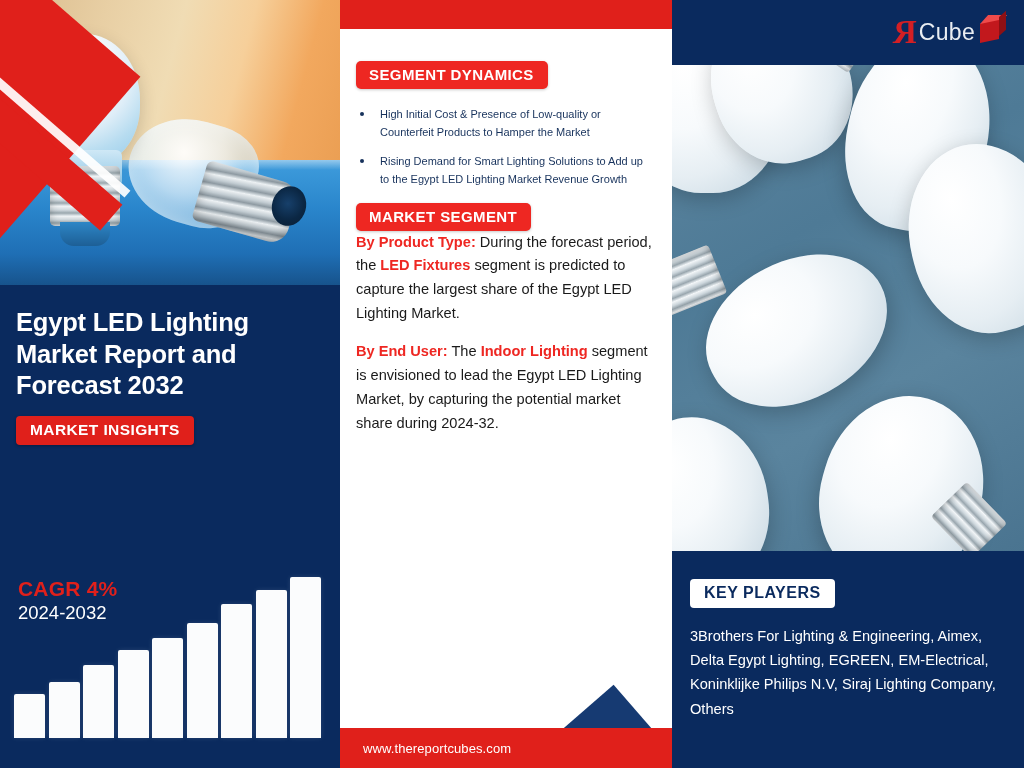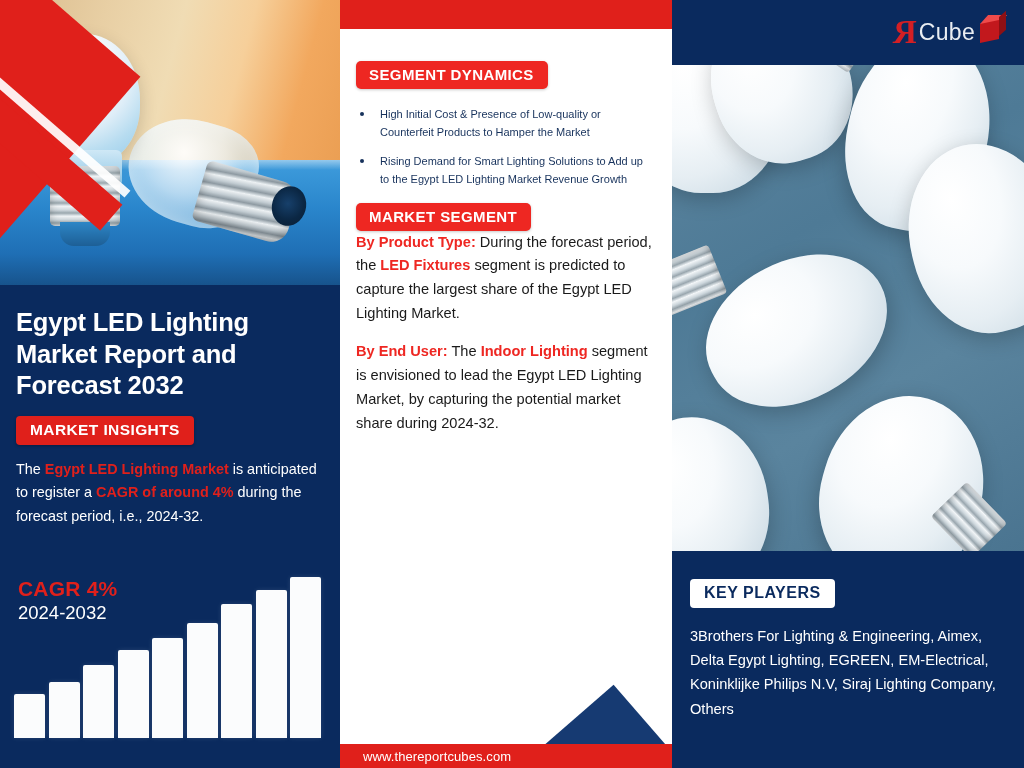--- a/index.html
+++ b/index.html
@@ -118,21 +118,21 @@
   .dyn-list { margin:14px 0 0 0; padding-left:19px; }
   .dyn-list li {
     color:#17325c; font-size:11px; line-height:1.65; margin-bottom:9px; padding-left:5px;
   }
   .dyn-list li::marker { color:#17325c; font-size:13px; }
   .seg-block { margin-top:14px; }
   .seg-p { color:#1a1a1a; font-size:14.6px; line-height:1.64; margin-bottom:14px; }
   .seg-lead { color:#ee2722; font-weight:700; }
   .seg-hl { color:#ee2722; font-weight:700; }
 
-  .cc-footer { position:absolute; left:0; bottom:0; width:332px; height:24px; background:#e0201b; }
+  .cc-footer { position:absolute; left:0; bottom:0; width:332px; height:40px; background:#e0201b; }
   .cc-footer span {
     position:absolute; left:23px; top:50%; transform:translateY(-50%);
     color:#ffffff; font-size:13px; letter-spacing:.1px;
   }
   .cc-diag-red {
     position:absolute; right:-70px; bottom:14px; width:240px; height:40px;
     background:#e0201b; transform:rotate(-41deg); transform-origin:right bottom;
   }
   .cc-diag-navy {
     position:absolute; right:-40px; bottom:-30px; width:230px; height:150px;
@@ -211,23 +211,20 @@
       <div class="pl-corner-red"></div>
       <div class="pl-corner-stripe"></div>
       <div class="pl-corner-red2"></div>
     </div>
 
     <div class="left-body">
       <div class="main-title">Egypt LED Lighting Market Report and Forecast 2032</div>
 
       <div class="badge-red">MARKET INSIGHTS</div>
 
-      <div class="insights-text">
-        <span>The </span><span class="hl-red">Egypt LED Lighting Market</span><span> is anticipated to register a </span><span class="hl-red">CAGR of around 4%</span><span> during the forecast period, i.e., 2024-32.</span>
-      </div>
     </div>
 
     <div class="chart-wrap">
       <div class="chart-cap">
         <div class="chart-cagr">CAGR 4%</div>
         <div class="chart-years">2024-2032</div>
       </div>
       <div class="bars" id="bars">
           <div class="bar" title="2024: 38" style="left: 14px; width: 31px; height: 43.8267px;"></div>
           <div class="bar" title="2025: 49" style="left: 48.5px; width: 31px; height: 56.5133px;"></div>

